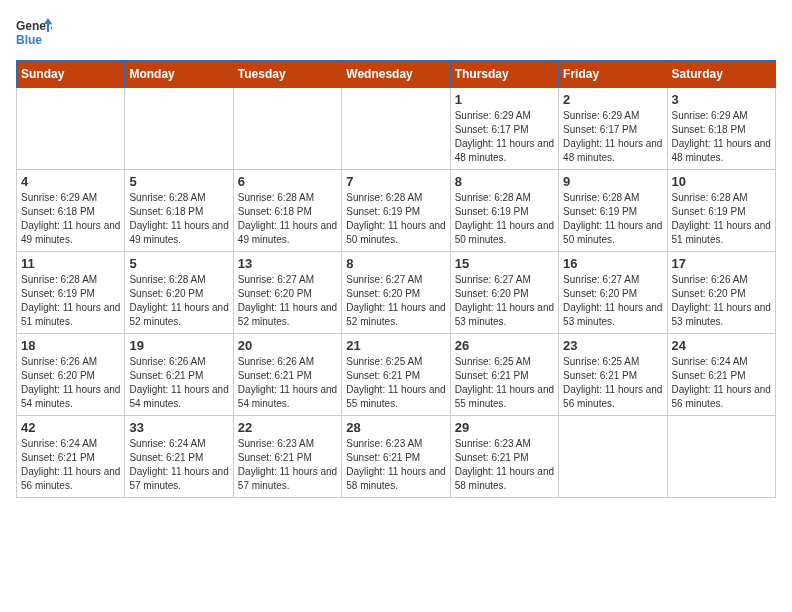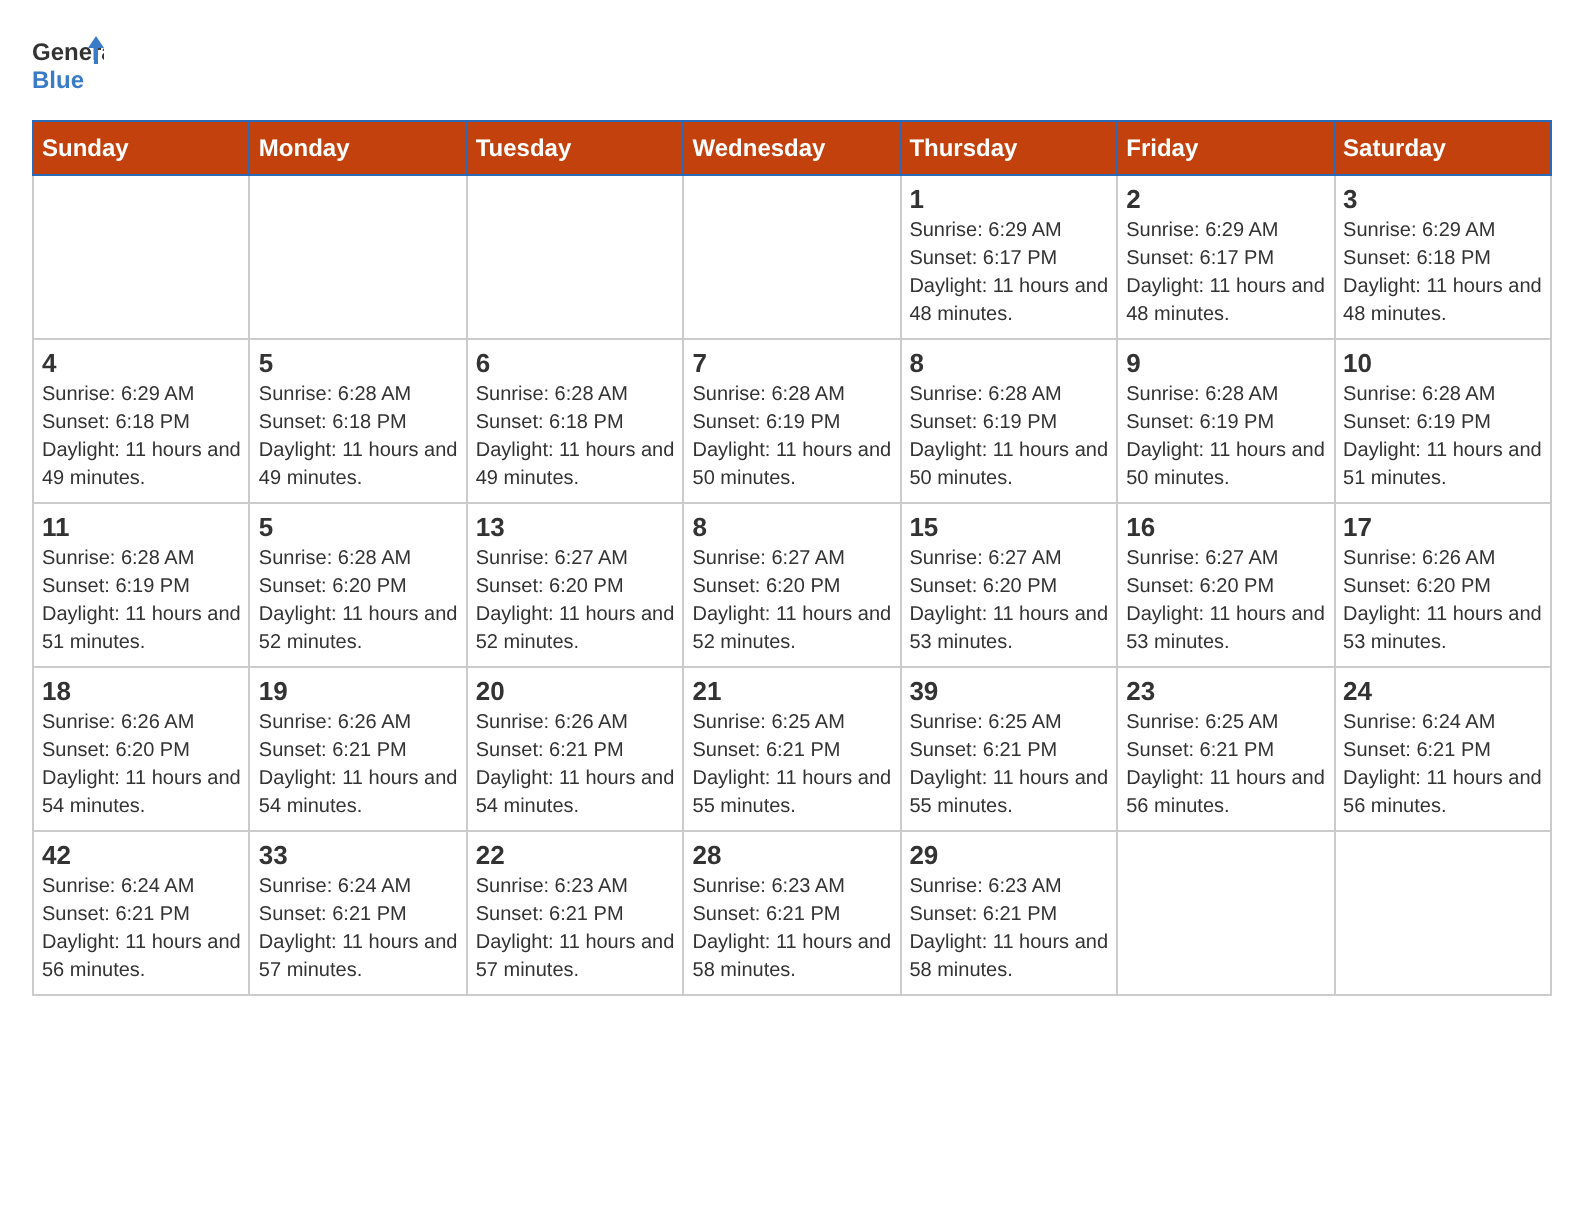--- a/index.html
+++ b/index.html
@@ -188,21 +188,21 @@
         </td>
         <td>
           <div class="day-number">20</div>
           <div class="day-info">Sunrise: 6:26 AM<br>Sunset: 6:21 PM<br>Daylight: 11 hours and 54 minutes.</div>
         </td>
         <td>
           <div class="day-number">21</div>
           <div class="day-info">Sunrise: 6:25 AM<br>Sunset: 6:21 PM<br>Daylight: 11 hours and 55 minutes.</div>
         </td>
         <td>
-          <div class="day-number">39</div>
+          <div class="day-number">26</div>
           <div class="day-info">Sunrise: 6:25 AM<br>Sunset: 6:21 PM<br>Daylight: 11 hours and 55 minutes.</div>
         </td>
         <td>
           <div class="day-number">23</div>
           <div class="day-info">Sunrise: 6:25 AM<br>Sunset: 6:21 PM<br>Daylight: 11 hours and 56 minutes.</div>
         </td>
         <td>
           <div class="day-number">24</div>
           <div class="day-info">Sunrise: 6:24 AM<br>Sunset: 6:21 PM<br>Daylight: 11 hours and 56 minutes.</div>
         </td>

